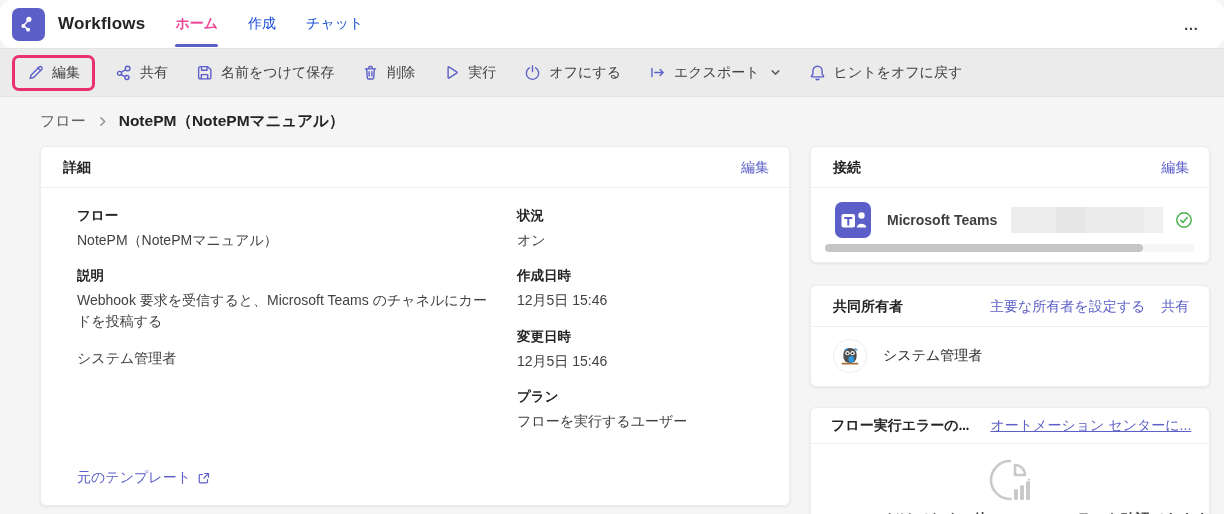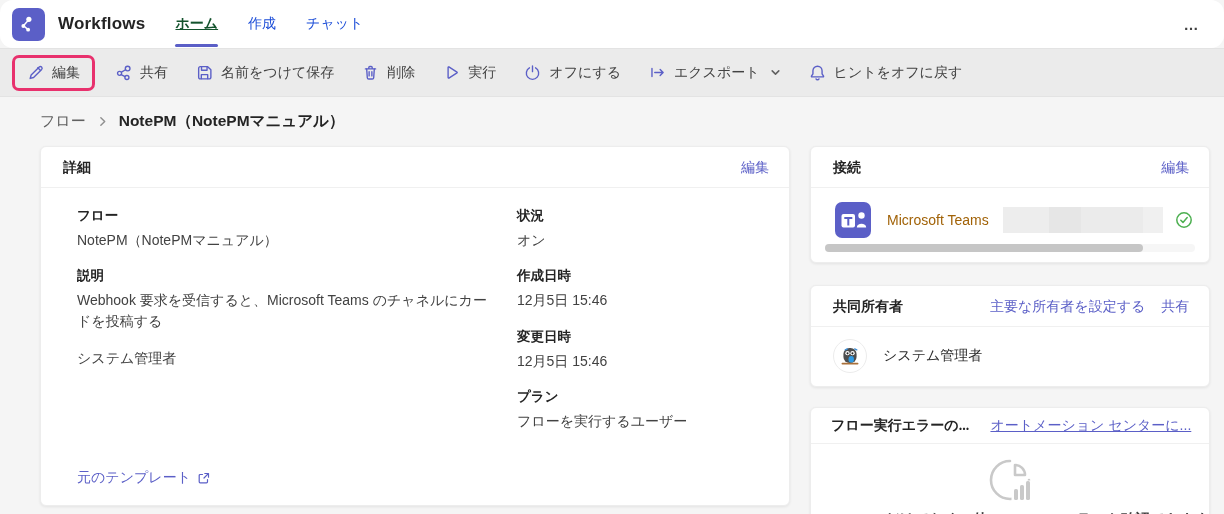--- a/index.html
+++ b/index.html
@@ -8,21 +8,21 @@
     background:#f5f5f5;
     font-family:"Liberation Sans","DejaVu Sans",sans-serif;
     color:#242424;
   }
   
   .app-header { height:48px; background:#fff; display:flex; align-items:center; padding:0 18px 0 12px;border-radius:13px; }
   .logo { width:33px; height:33px; border-radius:7px; background:#5b5fc7; display:flex; align-items:center; justify-content:center; margin-right:13px; flex:none; }
   .app-title { font-size:17px; font-weight:bold; margin-right:30px; letter-spacing:.2px; }
   .tabs { display:flex; gap:30px; height:100%; align-items:stretch; }
   .tab { font-size:14px; color:#1d4ed8; display:flex; align-items:center; position:relative; cursor:pointer; }
-  .tab.active { color:#14532d; font-weight:bold;text-decoration:underline; }
+  .tab.active { color:#ec4899; font-weight:bold; }
   .tab.active::after { content:""; position:absolute; bottom:1px; left:0; right:0; height:3px; background:#5b5fc7; border-radius:2px; }
   .more-btn { margin-left:auto; color:#424242; font-size:15px; font-weight:bold; letter-spacing:1.5px; cursor:pointer; line-height:1; padding:4px 6px; }
   
   .toolbar { height:49px; background:#ebebeb; border-top:1px solid #e3e3e3; border-bottom:1px solid #e3e3e3; display:flex; align-items:center; padding:0 12px; gap:6px; }
   .tb-item { display:flex; align-items:center; gap:8px; font-size:14px; color:#424242; padding:6px 11px; background:transparent; border:none; cursor:pointer; font-family:inherit; white-space:nowrap; }
   .annotated { border:3px solid #e8316d; border-radius:7px; padding:2px 6px; margin-right:3px; }
   .annotated .tb-item { padding:4px 6px; }
   svg.icn { width:17px; height:17px; stroke:#5b5fc7; fill:none; stroke-width:1.3; stroke-linecap:round; stroke-linejoin:round; flex:none; }
   svg.chev { width:11px; height:11px; stroke:#616161; fill:none; stroke-width:1.4; stroke-linecap:round; stroke-linejoin:round; margin-left:2px; }
   
@@ -44,21 +44,21 @@
   .col-right { flex:1; }
   .fgroup { margin-bottom:17px; }
   .flabel { font-size:13.5px; font-weight:bold; margin-bottom:5px; }
   .fvalue { font-size:14px; color:#424242; line-height:1.45; }
   .template-link { margin-top:auto; padding:0 22px 18px 36px; display:flex; align-items:center; gap:6px; }
   
   .right-col { flex:0 0 380px; display:flex; flex-direction:column; }
   .conn-card { margin-bottom:22px; }
   .conn-row { display:flex; align-items:center; padding:14px 16px 0 24px; }
   .teams-ic { width:36px; height:36px; flex:none; margin-right:16px; }
-  .conn-name { font-size:14px; font-weight:normal; color:#a16207; white-space:nowrap; }
+  .conn-name { font-size:14px; font-weight:bold; color:#404040; white-space:nowrap; }
   .redacted { display:flex; flex:1; height:26px; margin:0 12px 0 14px; overflow:hidden; }
   .redacted span { height:100%; }
   .r1{ flex:3; background:#ededed; } .r2{ flex:2; background:#e6e6e6; }
   .r3{ flex:4; background:#ebebeb; } .r4{ flex:1.3; background:#f0f0f0; }
   .check-wrap { flex:none; display:flex; }
   .conn-scroll { margin:6px 14px 10px; height:8px; border-radius:4px; background:#f6f6f6; }
   .conn-thumb { width:86%; height:8px; border-radius:4px; background:#c6c6c6; }
   .co-card { margin-bottom:20px; }
   .co-links { display:flex; gap:16px; }
   .co-row { display:flex; align-items:center; padding:12px 20px 13px 22px; }

